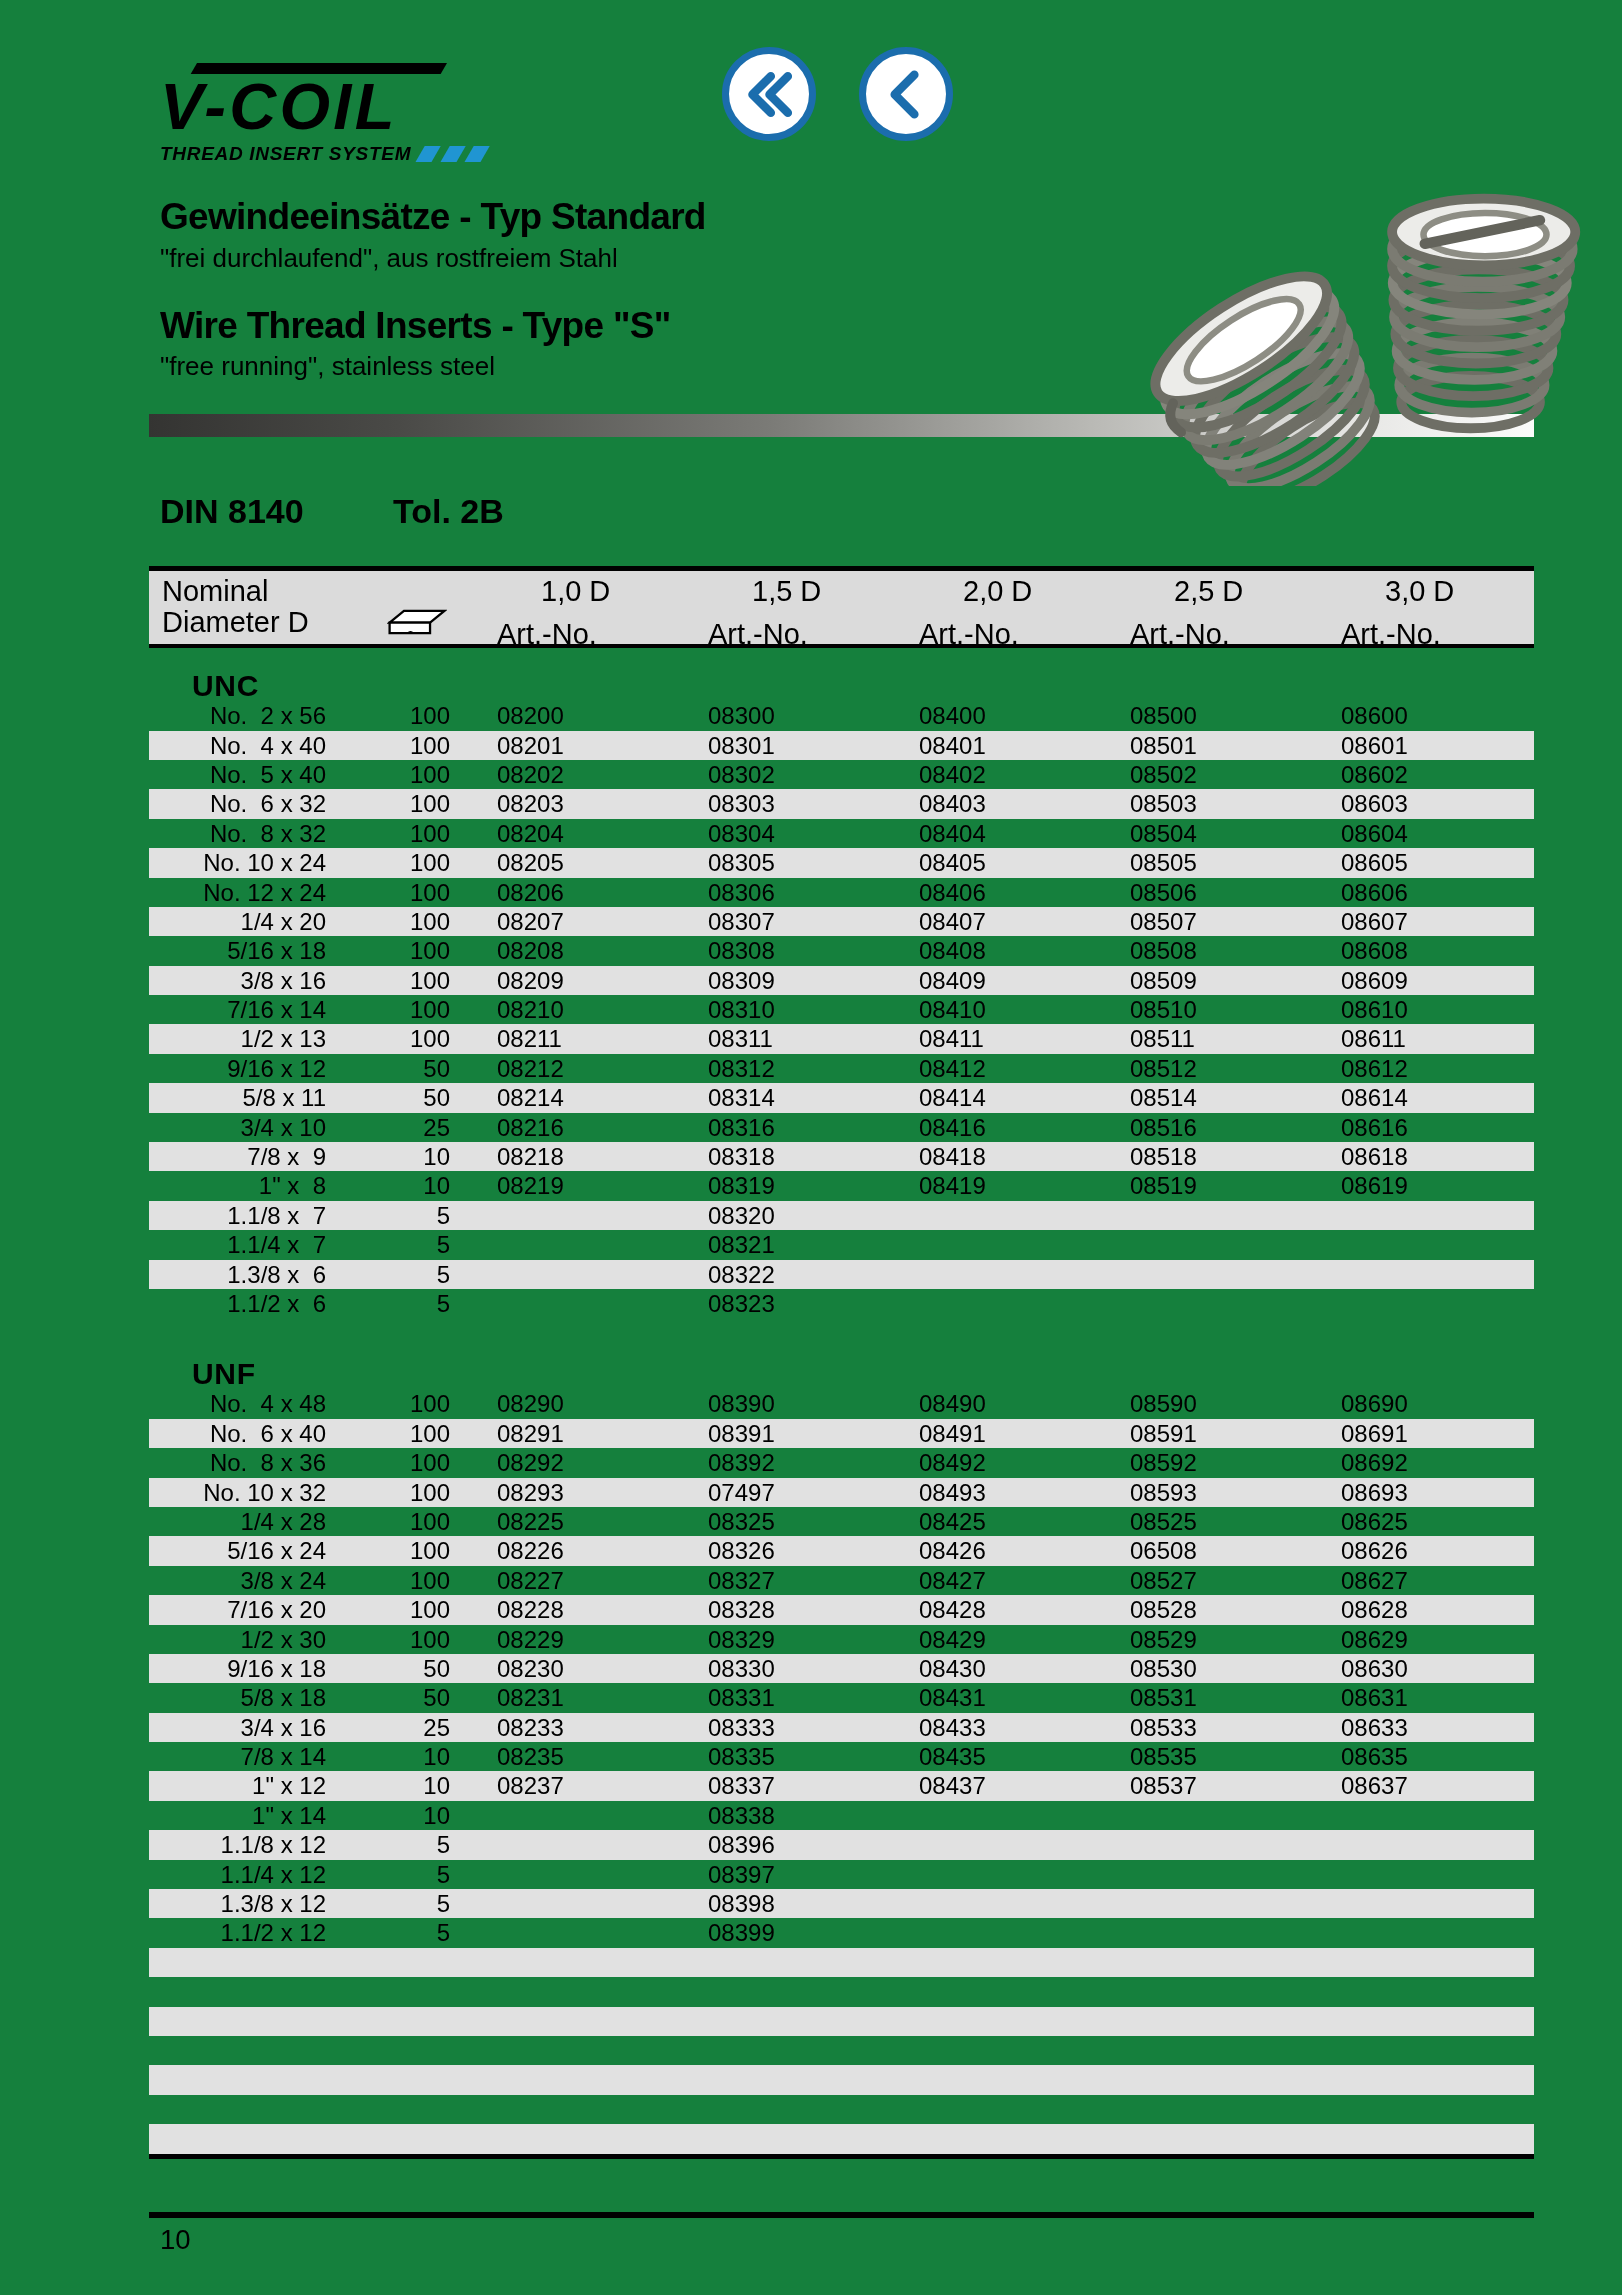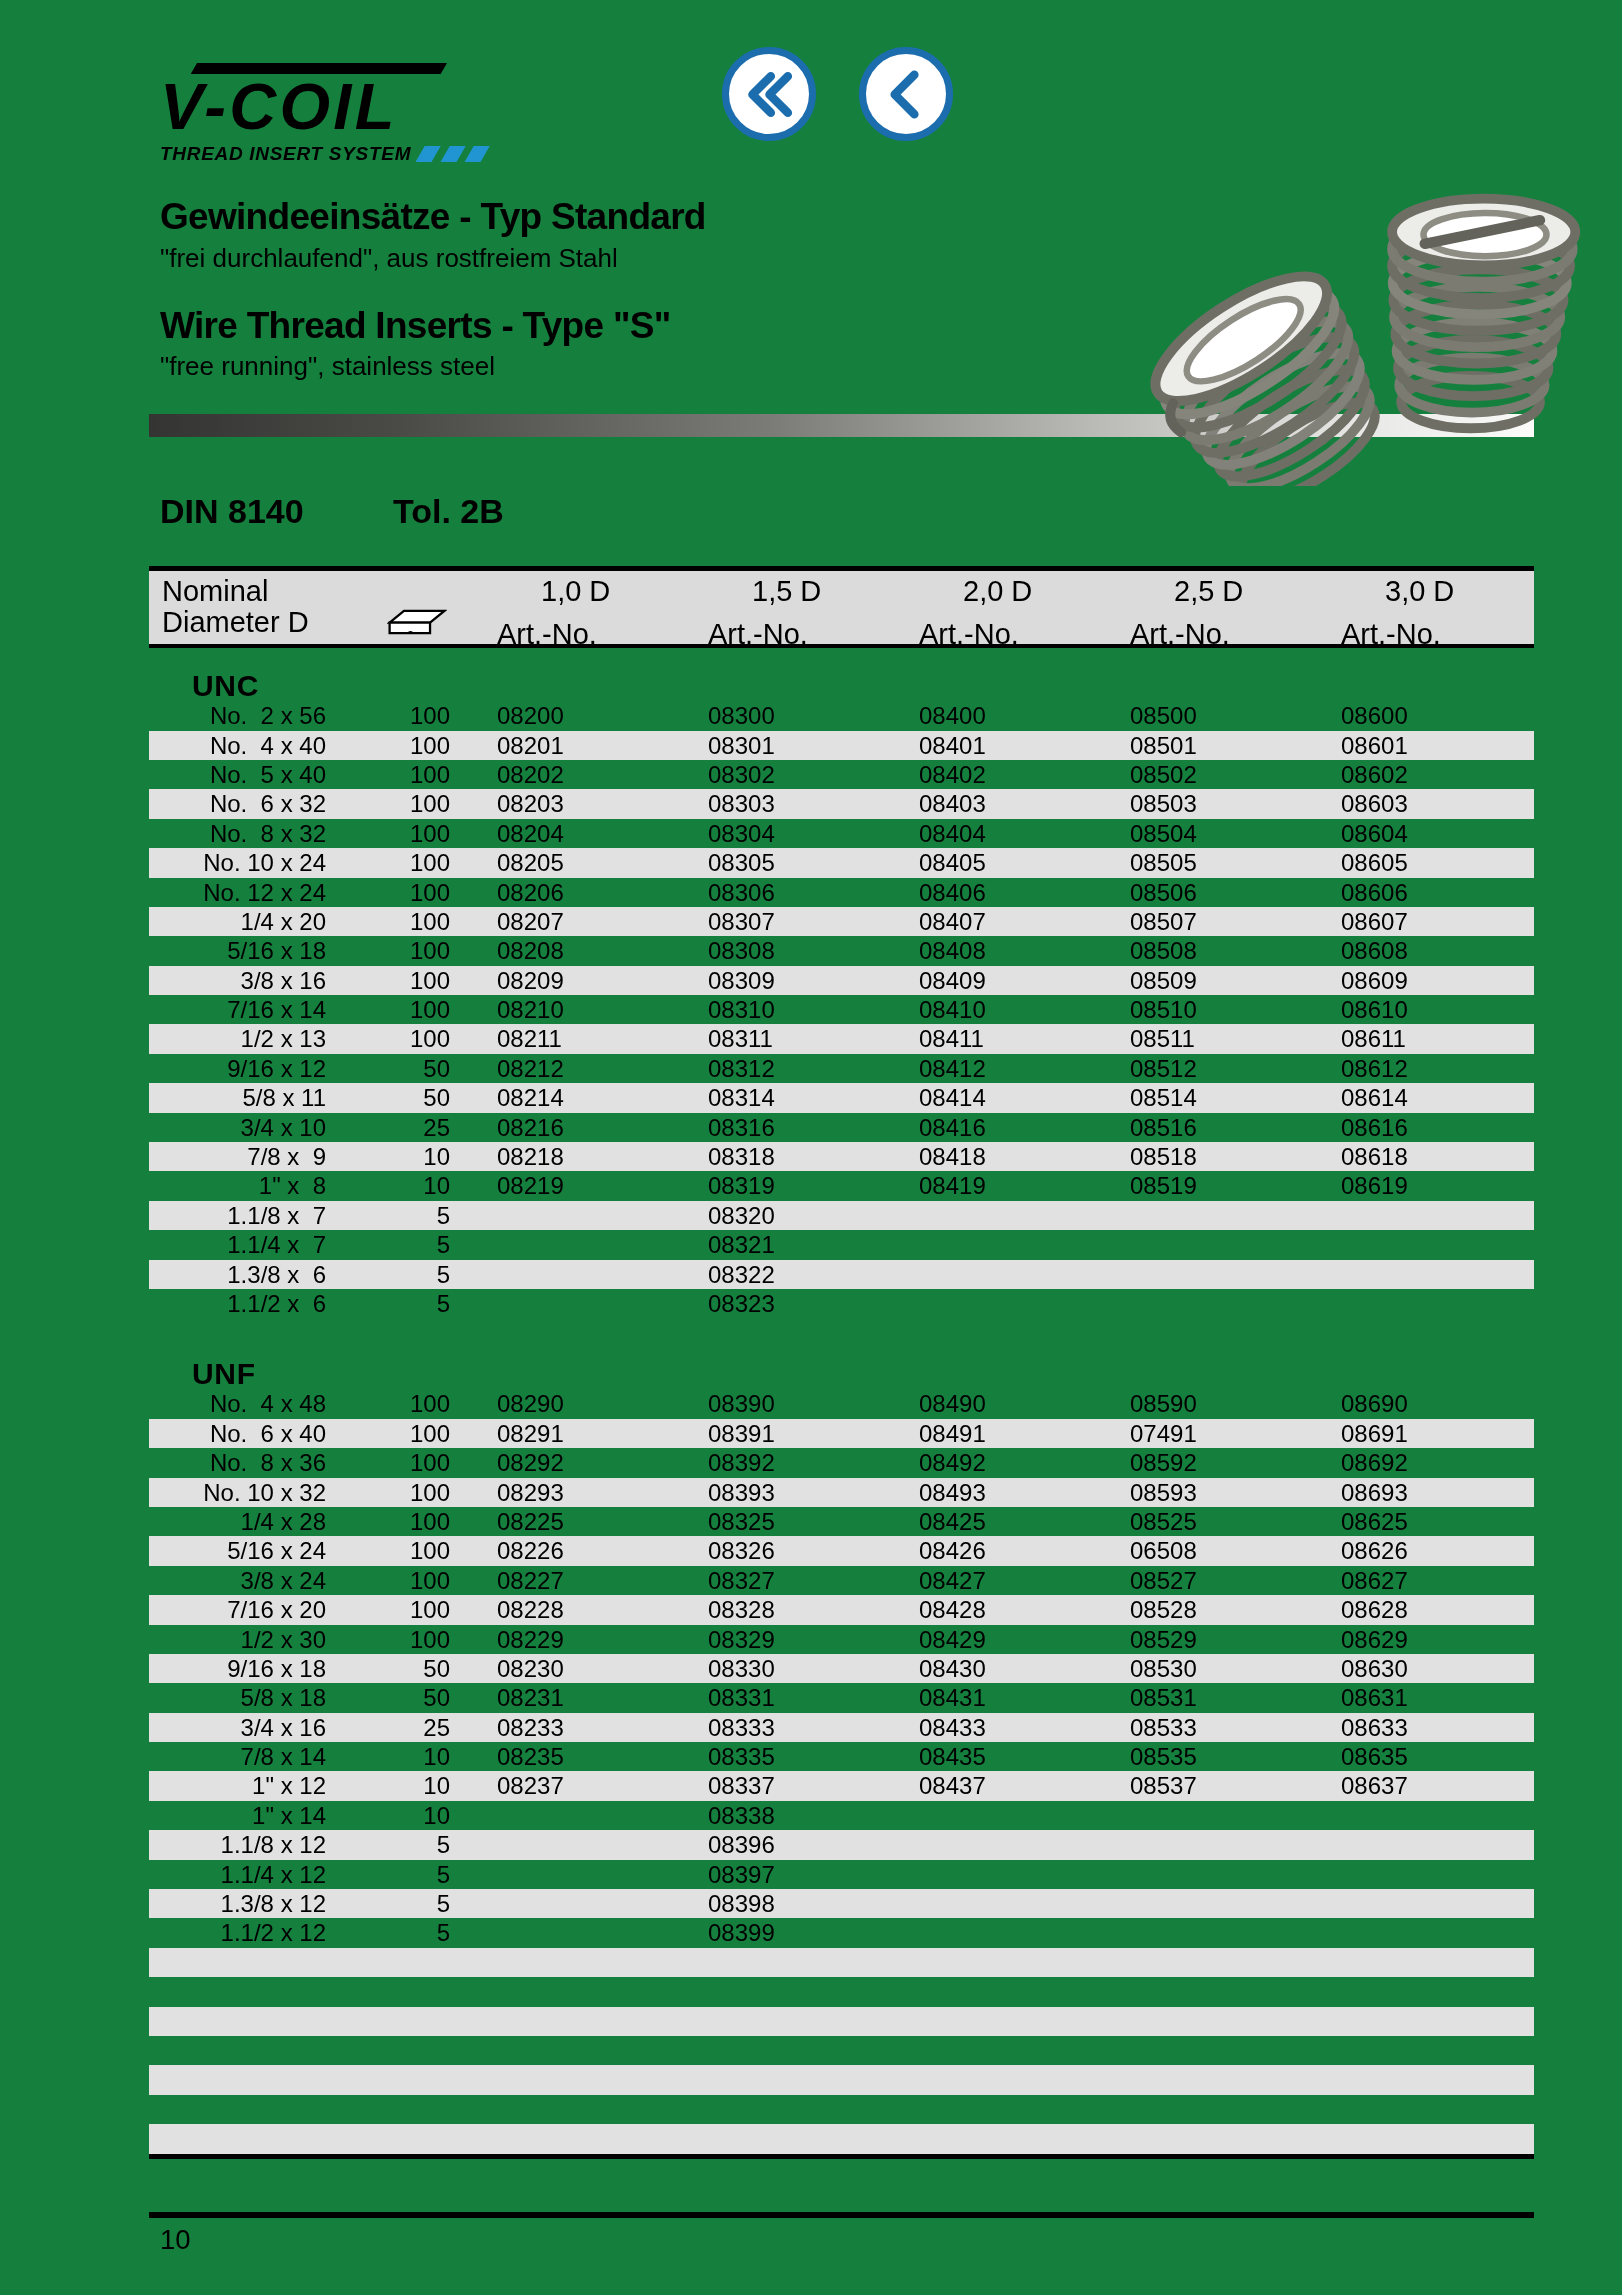--- a/index.html
+++ b/index.html
@@ -389,37 +389,37 @@
           <div class="cell c-art">08490</div>
           <div class="cell c-art">08590</div>
           <div class="cell c-art">08690</div>
         </div>
         <div class="row shaded">
           <div class="cell c-nom">No.  6 x 40</div>
           <div class="cell c-qty">100</div>
           <div class="cell c-art">08291</div>
           <div class="cell c-art">08391</div>
           <div class="cell c-art">08491</div>
-          <div class="cell c-art">07491</div>
+          <div class="cell c-art">08591</div>
           <div class="cell c-art">08691</div>
         </div>
         <div class="row">
           <div class="cell c-nom">No.  8 x 36</div>
           <div class="cell c-qty">100</div>
           <div class="cell c-art">08292</div>
           <div class="cell c-art">08392</div>
           <div class="cell c-art">08492</div>
           <div class="cell c-art">08592</div>
           <div class="cell c-art">08692</div>
         </div>
         <div class="row shaded">
           <div class="cell c-nom">No. 10 x 32</div>
           <div class="cell c-qty">100</div>
           <div class="cell c-art">08293</div>
-          <div class="cell c-art">08393</div>
+          <div class="cell c-art">07497</div>
           <div class="cell c-art">08493</div>
           <div class="cell c-art">08593</div>
           <div class="cell c-art">08693</div>
         </div>
         <div class="row">
           <div class="cell c-nom">1/4 x 28</div>
           <div class="cell c-qty">100</div>
           <div class="cell c-art">08225</div>
           <div class="cell c-art">08325</div>
           <div class="cell c-art">08425</div>

